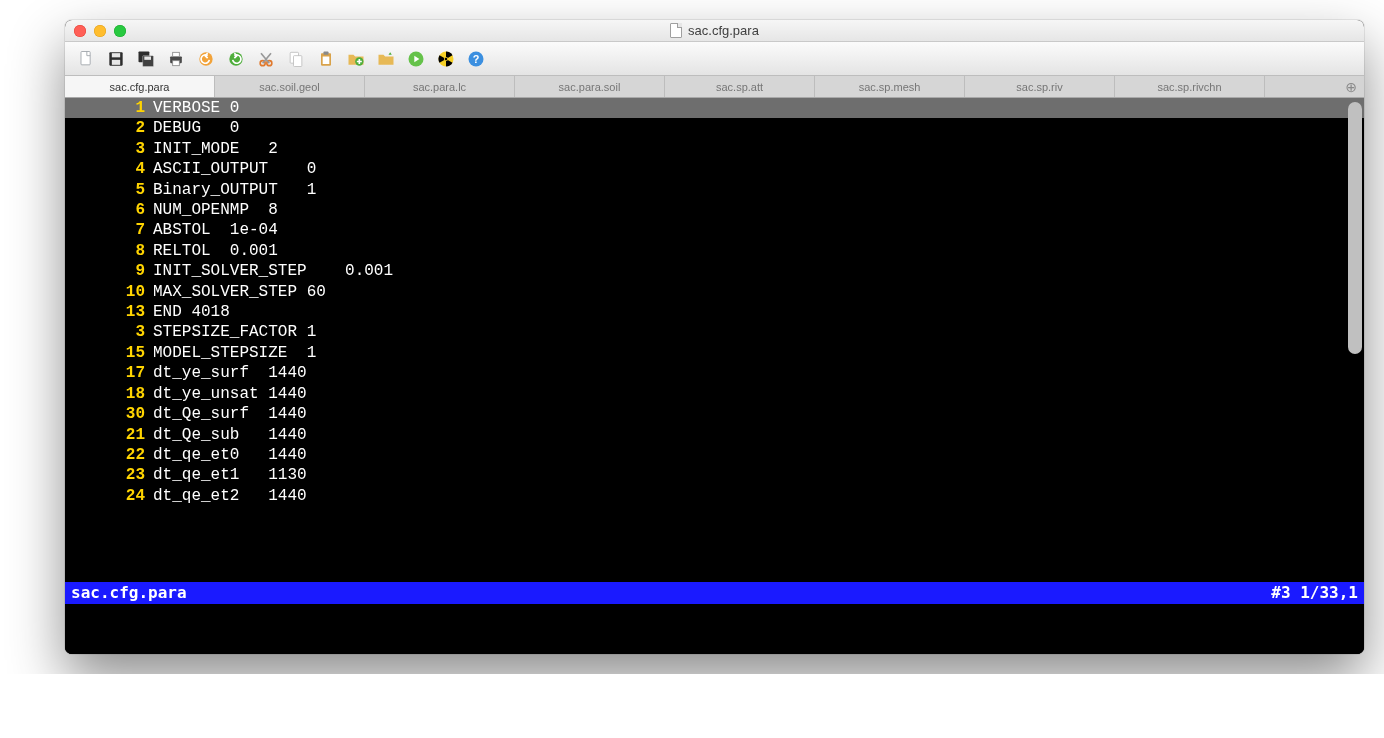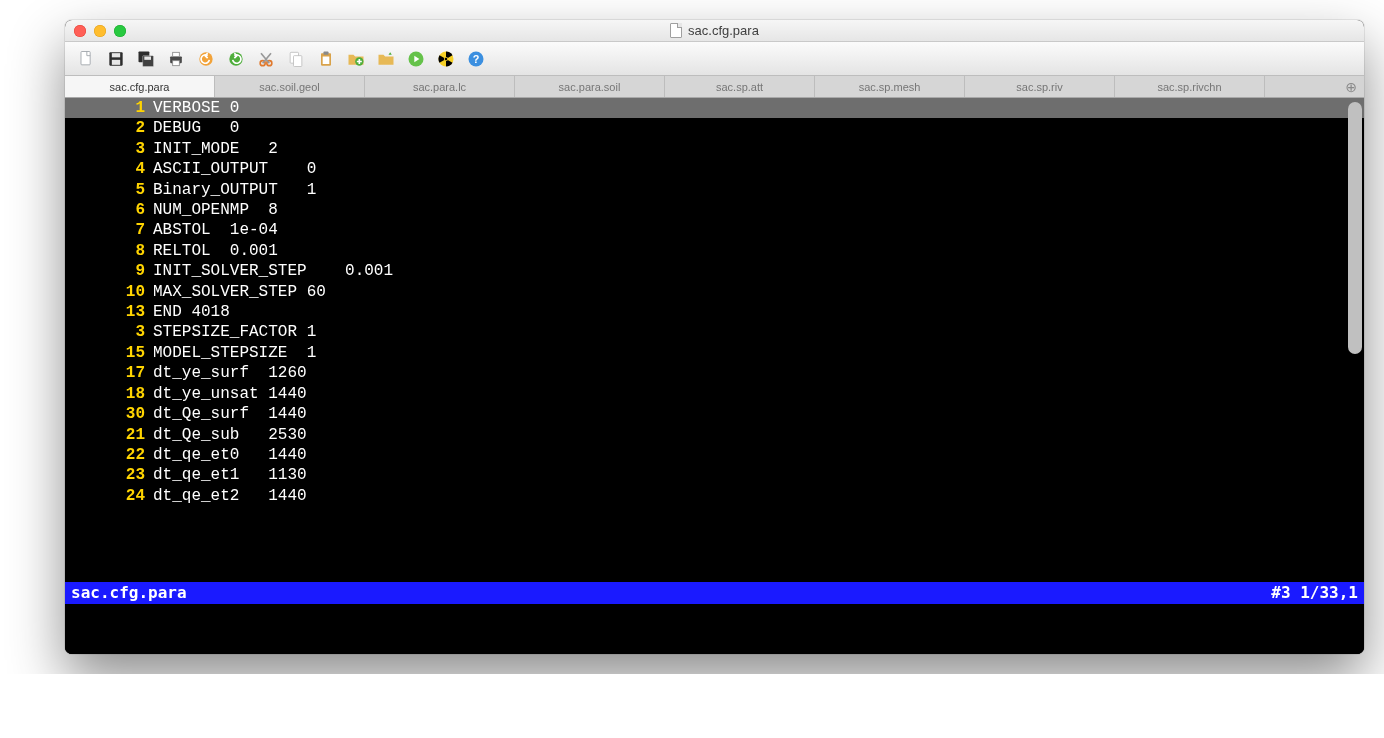--- a/index.html
+++ b/index.html
@@ -288,33 +288,33 @@
         <div class="line">
           <div class="gutter">3</div>
           <div class="code">STEPSIZE_FACTOR 1</div>
         </div>
         <div class="line">
           <div class="gutter">15</div>
           <div class="code">MODEL_STEPSIZE  1</div>
         </div>
         <div class="line">
           <div class="gutter">17</div>
-          <div class="code">dt_ye_surf  1260</div>
+          <div class="code">dt_ye_surf  1440</div>
         </div>
         <div class="line">
           <div class="gutter">18</div>
           <div class="code">dt_ye_unsat 1440</div>
         </div>
         <div class="line">
           <div class="gutter">30</div>
           <div class="code">dt_Qe_surf  1440</div>
         </div>
         <div class="line">
           <div class="gutter">21</div>
-          <div class="code">dt_Qe_sub   2530</div>
+          <div class="code">dt_Qe_sub   1440</div>
         </div>
         <div class="line">
           <div class="gutter">22</div>
           <div class="code">dt_qe_et0   1440</div>
         </div>
         <div class="line">
           <div class="gutter">23</div>
           <div class="code">dt_qe_et1   1130</div>
         </div>
         <div class="line">

